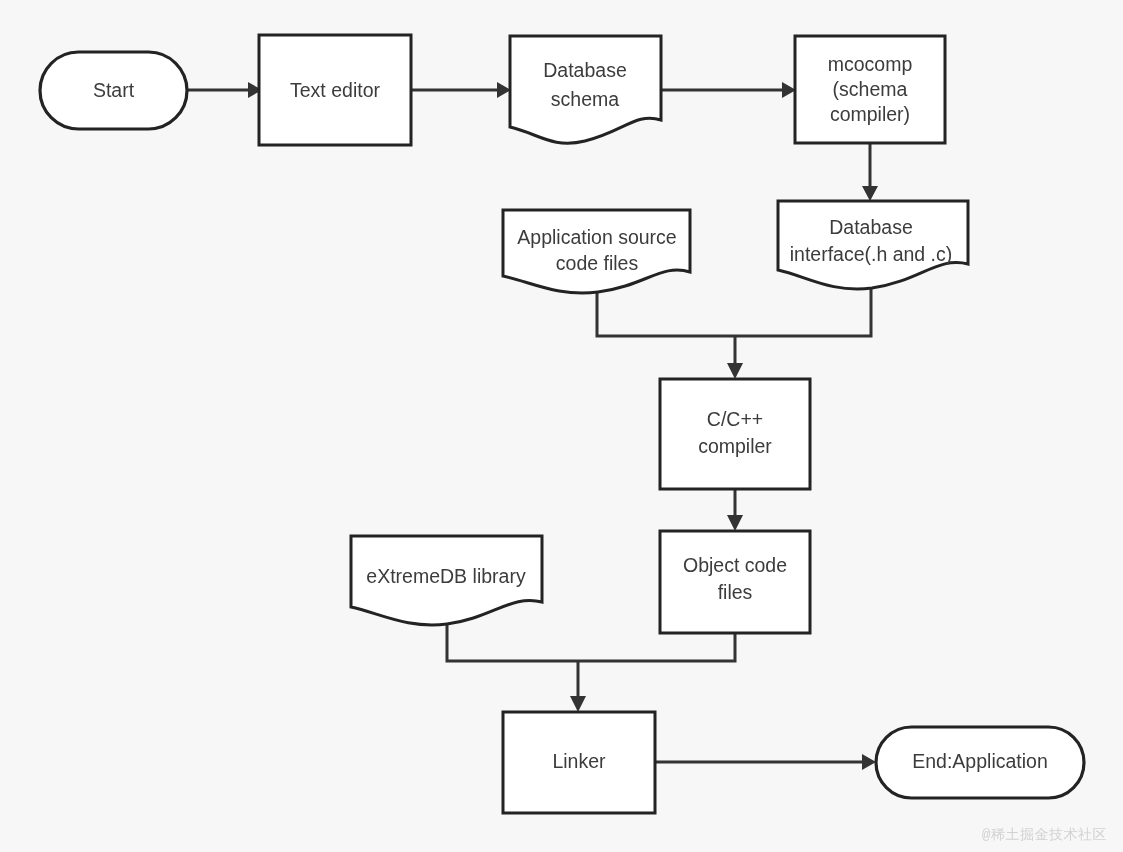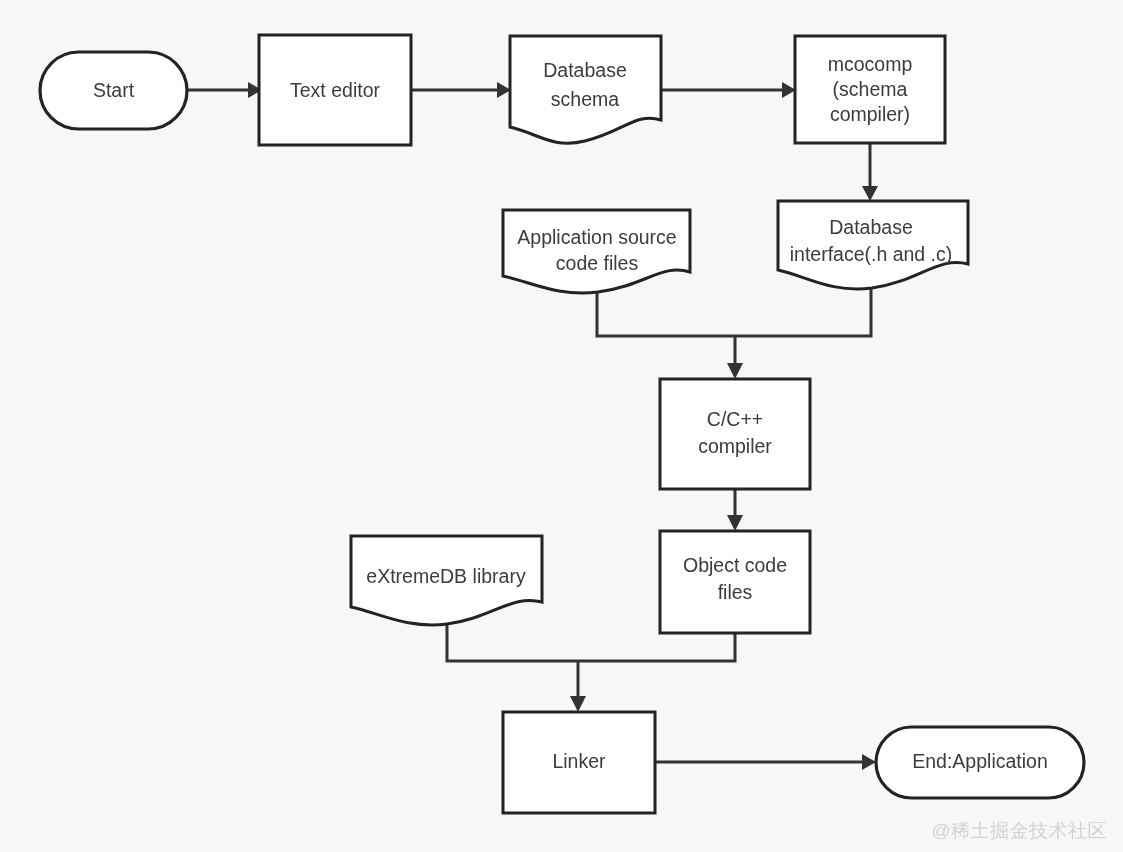--- a/index.html
+++ b/index.html
@@ -49,22 +49,22 @@
     stroke-linejoin: miter;
   }
   .edge-head {
     fill: #333333;
     stroke: none;
   }
   .watermark {
     position: absolute;
     right: 16px;
     bottom: 8px;
-    font-family: Liberation Sans, sans-serif;
-    font-size: 19px;
+    font-family: Liberation Mono, monospace;
+    font-size: 14px;
     color: #d2d2d2;
     letter-spacing: 0.5px;
     user-select: none;
   }
 </style>
 </head>
 <body>
 
 <div id="flowchart-canvas">
 

